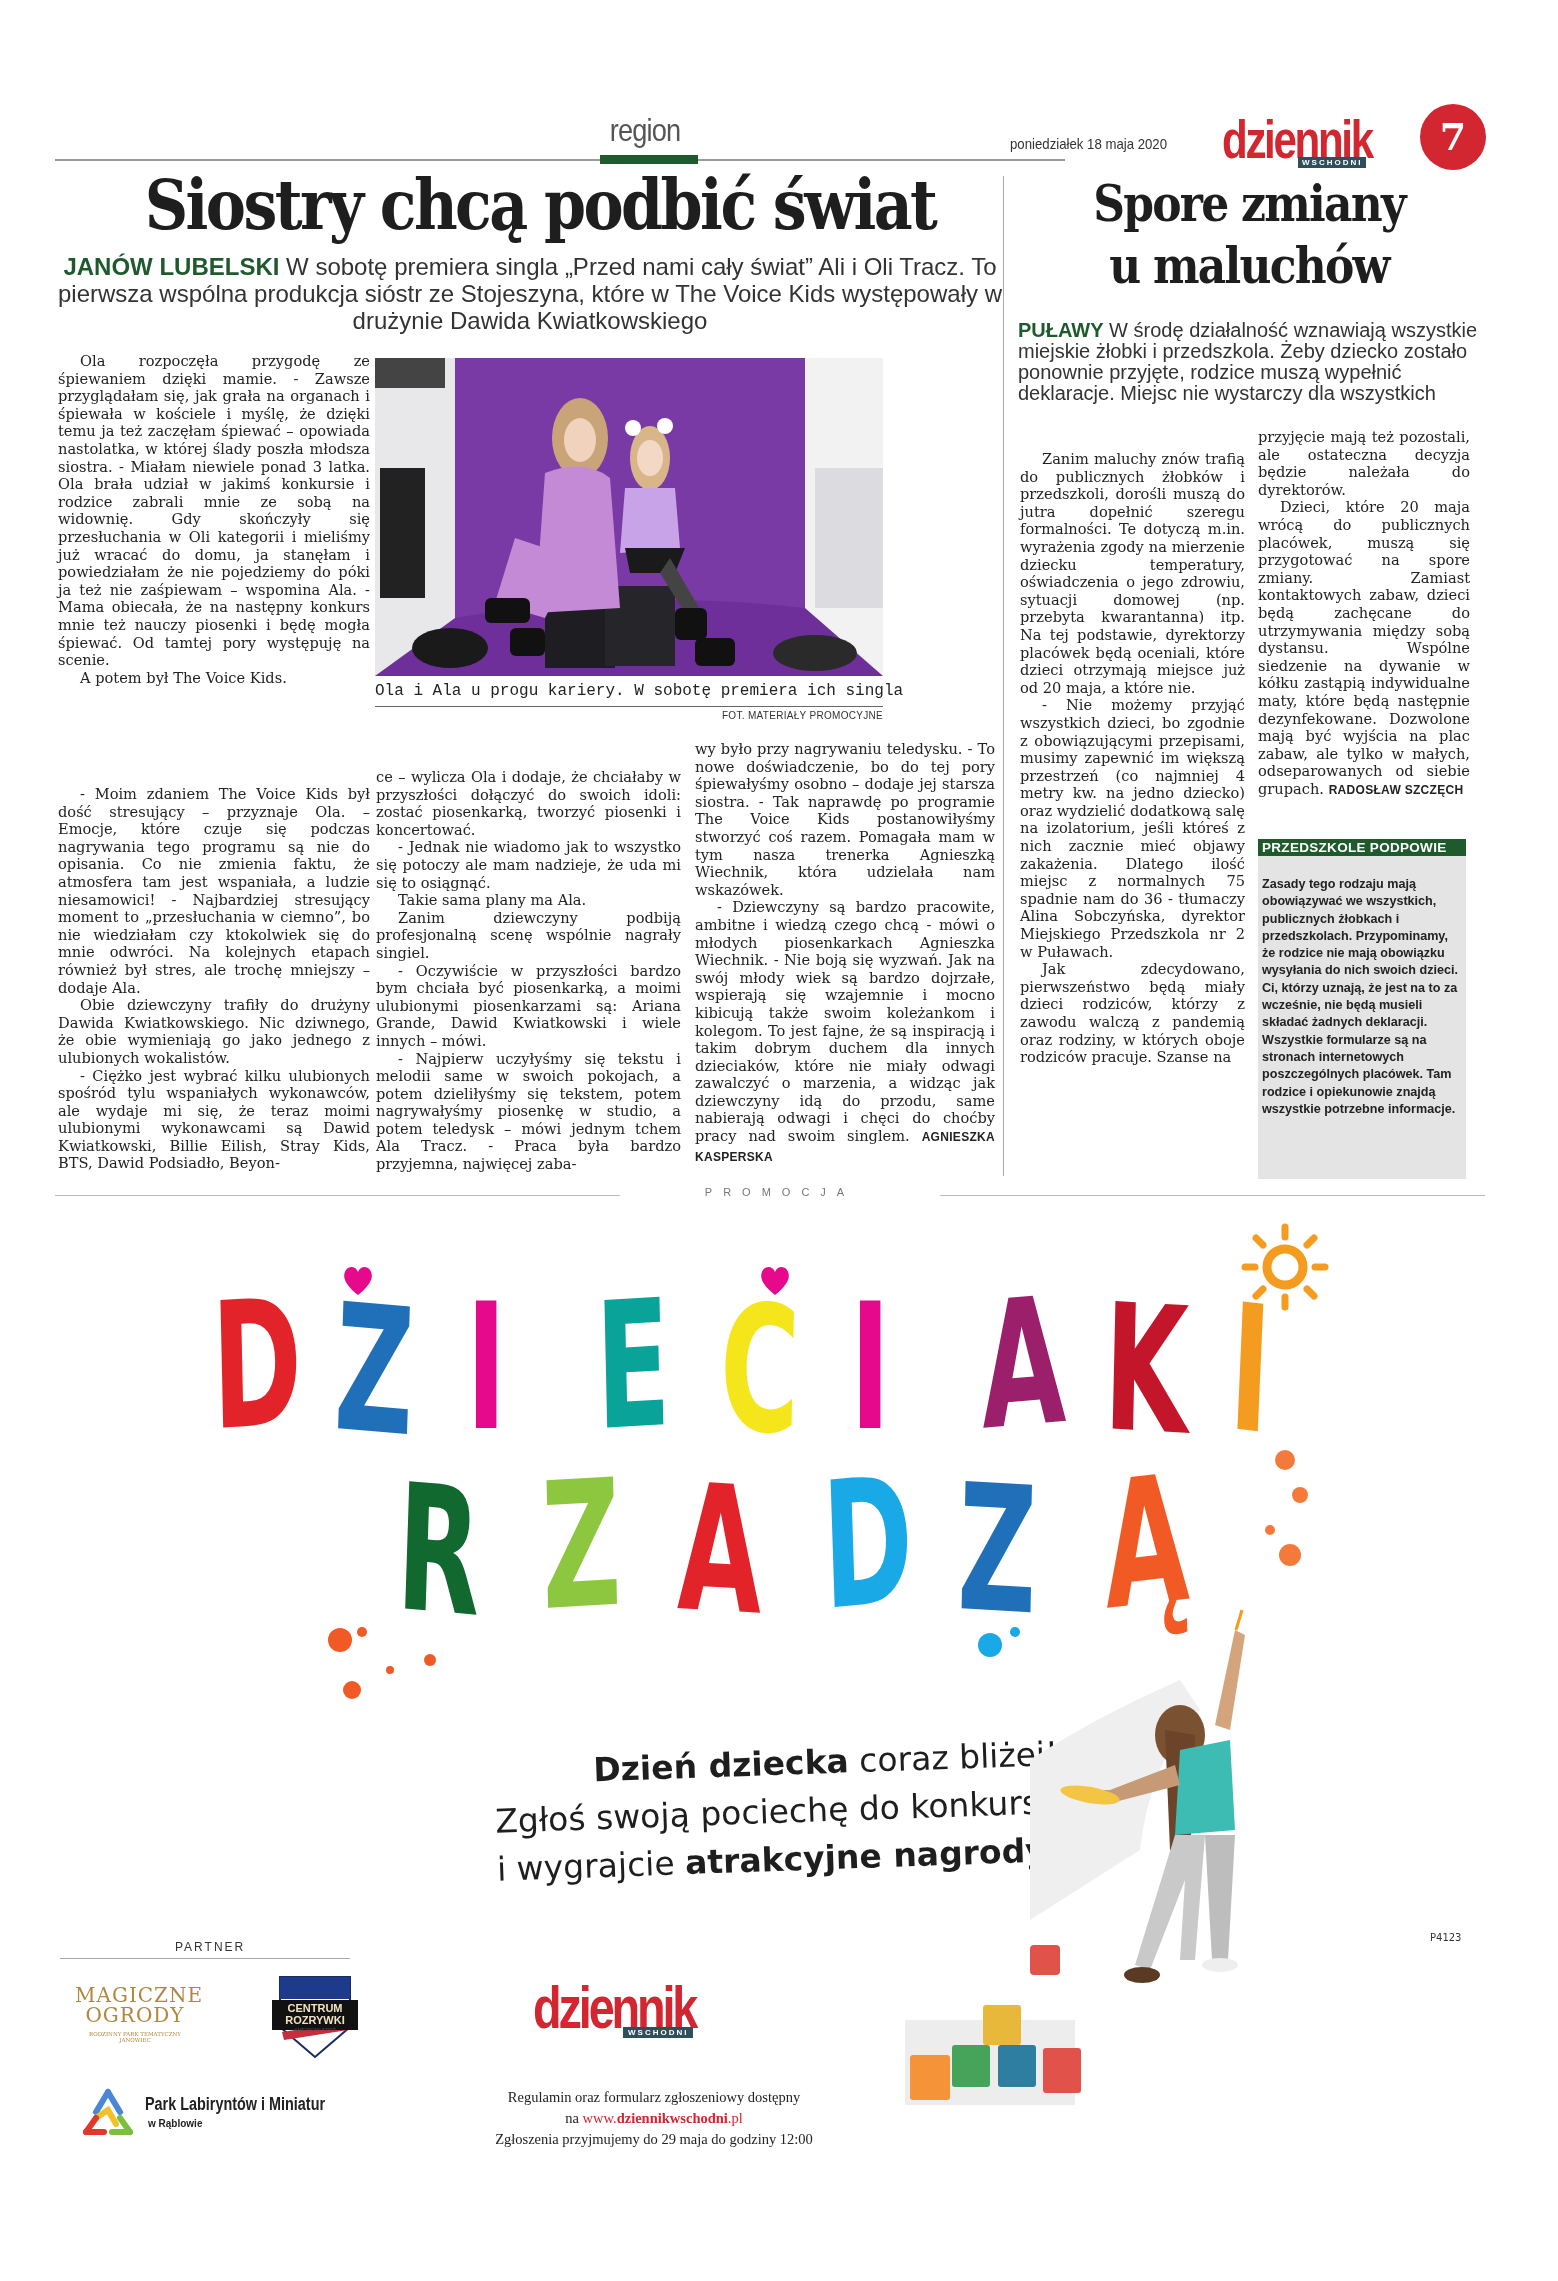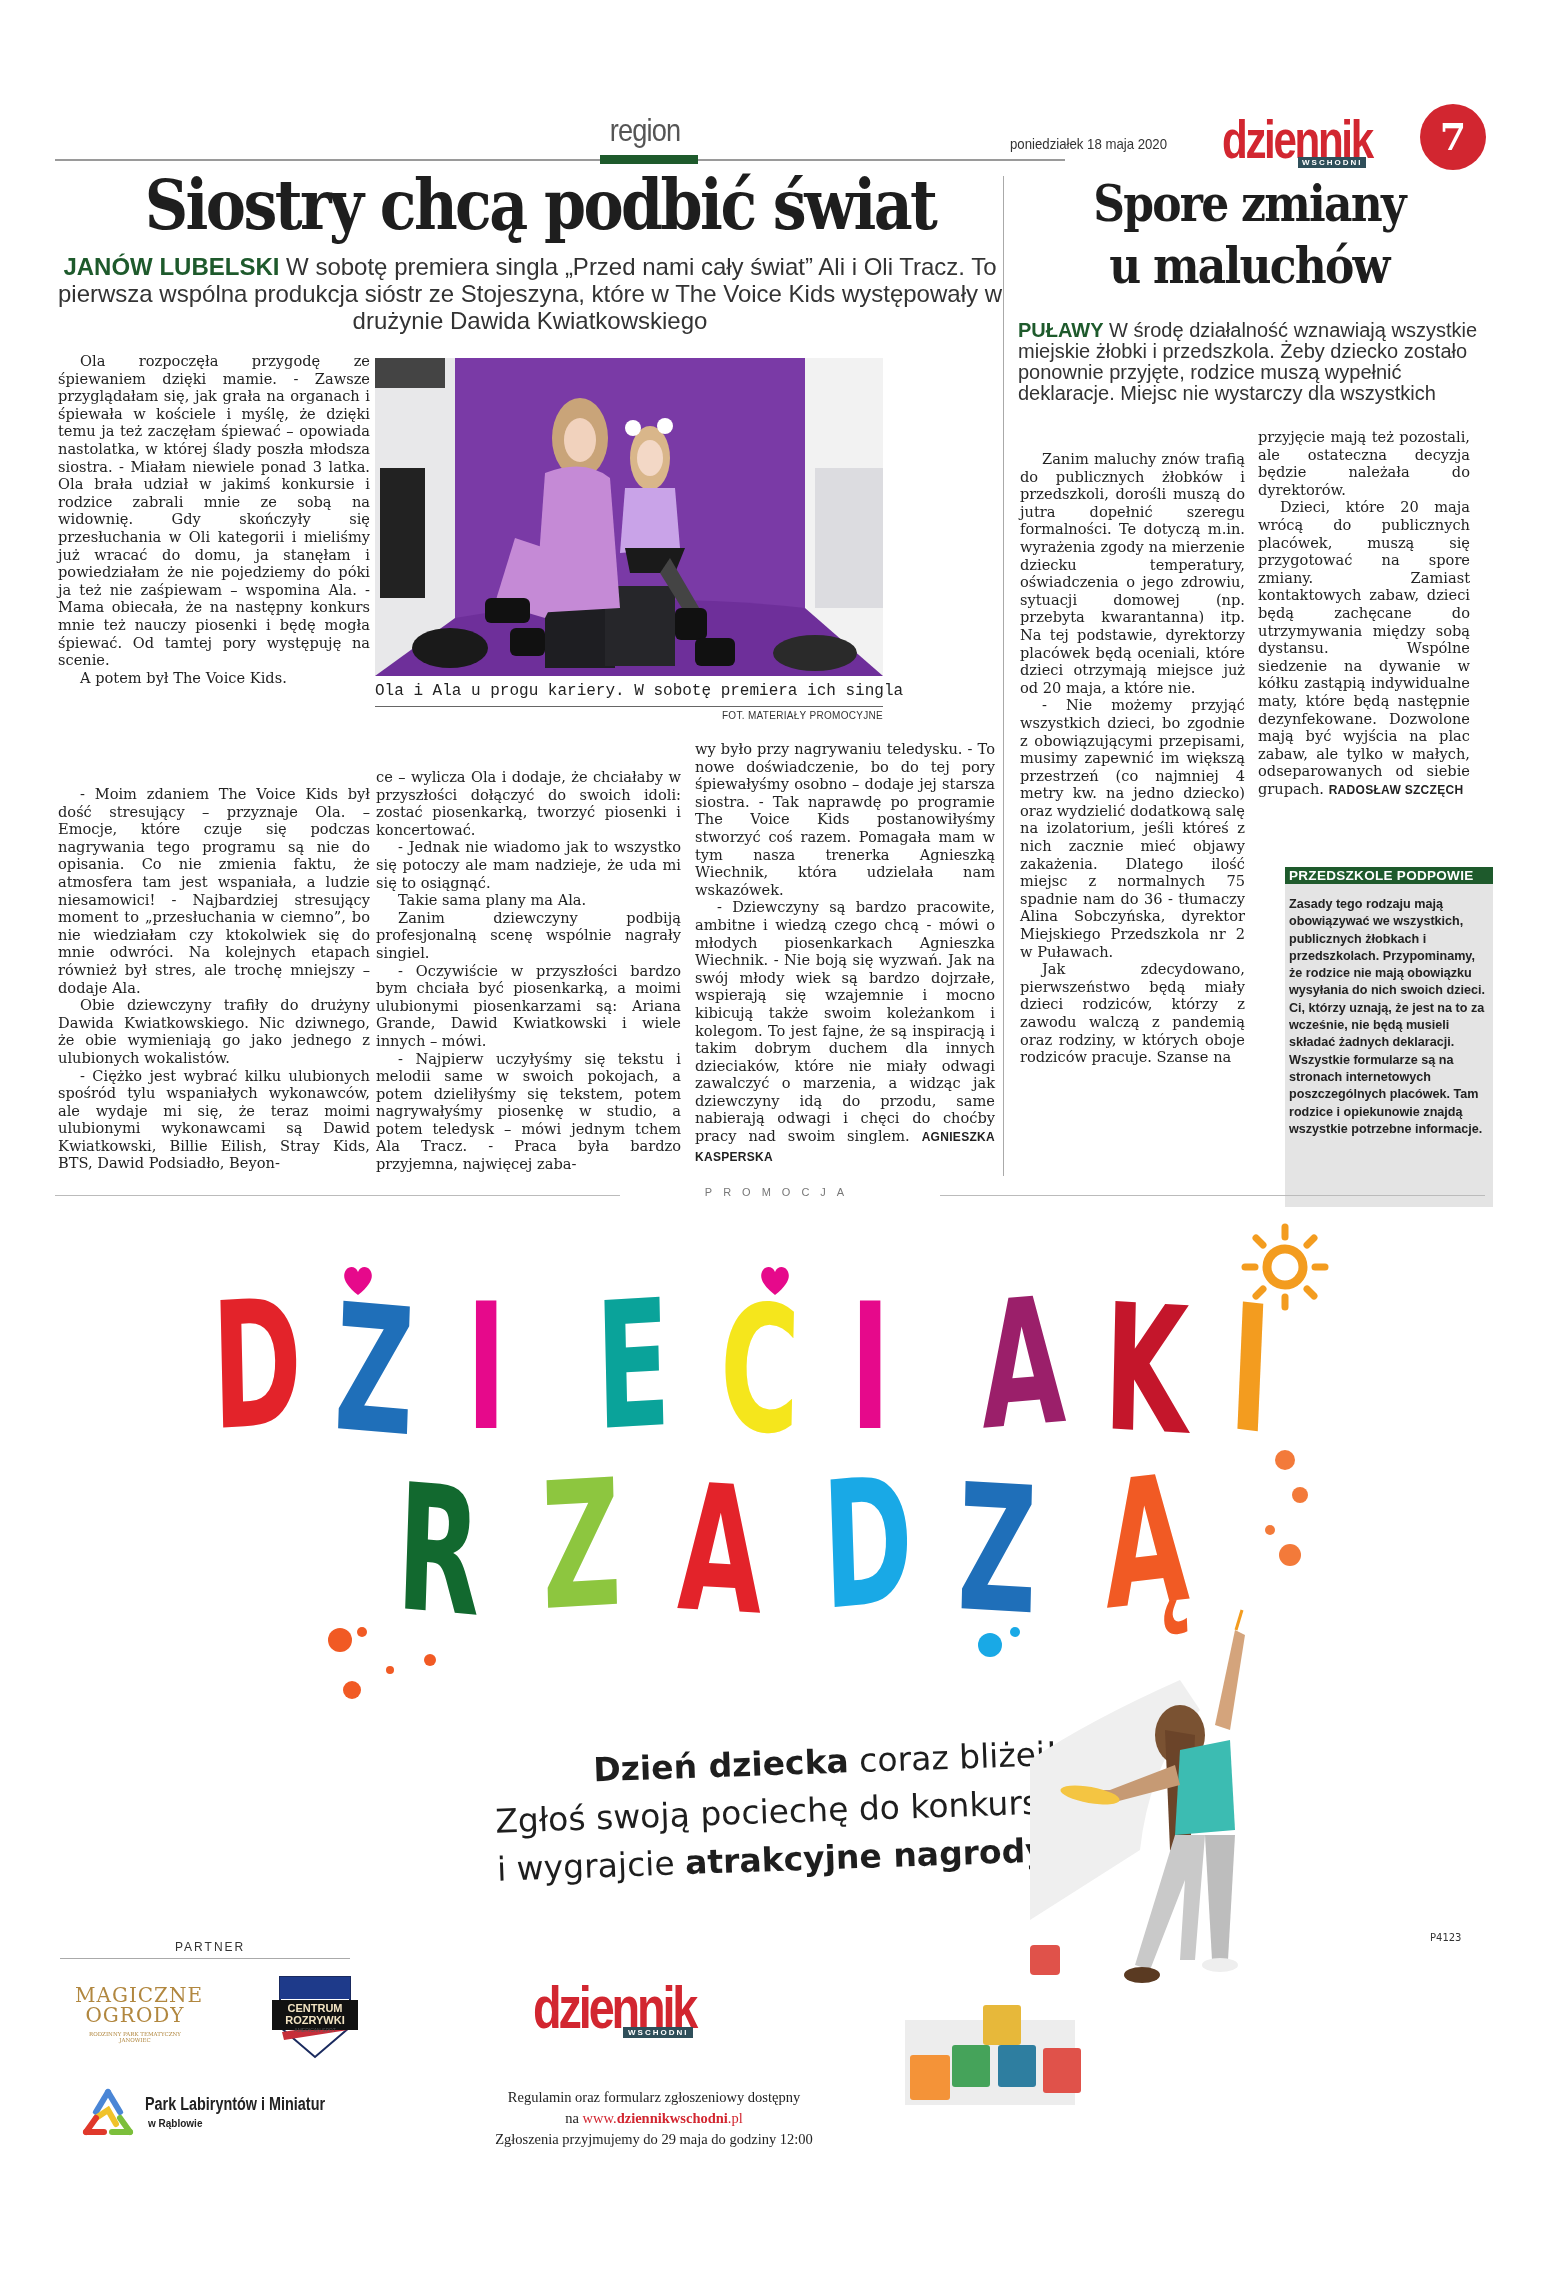--- a/index.html
+++ b/index.html
@@ -29,23 +29,23 @@
 
   .photo { left: 375px; top: 358px; width: 508px; height: 318px; overflow: hidden; background: #7d3ca3; }
   .caption { left: 375px; top: 682px; font-family: Liberation Mono, monospace; font-size: 16px; color: #222; }
   .caption-rule { left: 375px; top: 706px; width: 508px; height: 1px; background: #666; }
   .credit { left: 700px; top: 710px; width: 183px; text-align: right; font-family: "Liberation Sans", sans-serif; font-size: 10px; color: #333; letter-spacing: 0.3px; }
 
   
   .h2 { left: 1010px; top: 173px; width: 478px; text-align: center; font-family: "DejaVu Serif", serif; font-weight: bold; font-size: 50px; line-height: 62px; letter-spacing: -2px; transform: scaleX(0.88); }
   .lead2 { left: 1018px; top: 320px; width: 470px; font-family: "Liberation Sans", sans-serif; font-size: 20px; line-height: 21px; color: #333; }
   .lead2 .place { color: #1e5a2c; font-weight: bold; }
-  .sidebox { left: 1258px; top: 867px; width: 208px; height: 340px; background: #e4e4e4; margin-left: 27px; }
+  .sidebox { left: 1258px; top: 839px; width: 208px; height: 340px; background: #e4e4e4; }
   .sidebox-title { background: #1e5a2c; color: #fff; font-family: "Liberation Sans", sans-serif; font-weight: bold; font-size: 13.5px; padding: 1px 4px; letter-spacing: 0.3px; }
-  .sidebox-body { padding: 12px 4px; font-family: "Liberation Sans", sans-serif; font-weight: bold; font-size: 12.6px; line-height: 17.3px; color: #222; }
+  .sidebox-body { padding: 20px 4px; font-family: "Liberation Sans", sans-serif; font-weight: bold; font-size: 12.6px; line-height: 17.3px; color: #222; }
 
   
   .promo-rule { top: 1195px; height: 1px; background: #bbb; }
   .promo-label { left: 620px; top: 1186px; width: 320px; text-align: center; font-family: "Liberation Sans", sans-serif; font-size: 11px; letter-spacing: 11px; color: #777; }
   .big-letter { position: absolute; font-family: "DejaVu Sans", sans-serif; font-weight: bold; line-height: 1; }
   .slogan { left: 300px; top: 1730px; width: 760px; text-align: right; font-family: "DejaVu Sans", sans-serif; font-size: 33px; line-height: 48px; color: #1e1e1e; transform: rotate(-2deg); transform-origin: right; }
   .slogan b { font-weight: bold; }
   .partner-label { left: 175px; top: 1940px; font-family: "Liberation Sans", sans-serif; font-size: 12px; letter-spacing: 2px; color: #333; }
   .partner-rule { left: 60px; top: 1958px; width: 290px; height: 1px; background: #aaa; }
   .dz-logo2 { left: 533px; top: 1978px; font-family: "Liberation Sans", sans-serif; font-weight: bold; font-size: 60px; color: #d22630; letter-spacing: -4px; transform: scaleX(0.78); transform-origin: left; line-height: 60px; }

